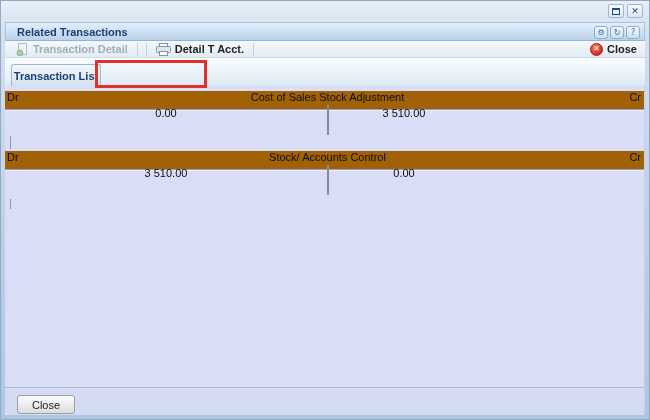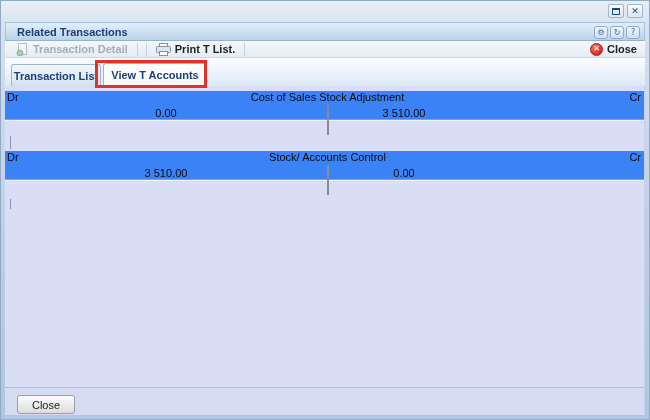--- a/index.html
+++ b/index.html
@@ -82,22 +82,22 @@
     position:absolute; left:94px; top:59px; width:112px; height:28px;
     border:3px solid #e0322a; z-index:20; pointer-events:none;
   }
 
   
   .content{
     position:absolute; left:4px; right:4px; top:85px; height:301px;
     background:#d9def6; border-right:1px solid #c5cfec;
   }
   .t-band{
-    position:absolute; left:0; right:0; height:29px;
-    background:#3b82f6; border-bottom:1px solid #9a99c5;
+    position:absolute; left:0; right:0; height:19px;
+    background:#a16207; border-bottom:1px solid #9a99c5;
     box-shadow:0 1px 0 #eef0fb;
   }
   .t-band .dr{ position:absolute; left:2px; top:0; color:#0d0d0d; }
   .t-band .cr{ position:absolute; right:3px; top:0; color:#0d0d0d; }
   .t-band .acct-title{ position:absolute; left:6px; right:0; top:0; text-align:center; color:#0d0d0d; }
   .t-vline{ position:absolute; left:322px; width:2px; background:#8a8a92; }
   .t-val-left{ position:absolute; left:0; width:322px; text-align:center; color:#0d0d0d; }
   .t-val-right{ position:absolute; left:323px; width:152px; text-align:center; color:#0d0d0d; }
   .row-tick{ position:absolute; left:5px; width:1px; background:#9093b8; }
 
@@ -154,36 +154,33 @@
       <span class="lbl">Transaction Detail</span>
     </div>
     <div class="tb-sep"></div>
     <div class="tb-sep"></div>
     <div class="tb-btn">
       <svg class="icon-svg" width="15" height="13" viewBox="0 0 15 13">
         <rect x="3.5" y="0.5" width="8" height="4" fill="#ffffff" stroke="#7d94ac"></rect>
         <rect x="0.5" y="3.5" width="14" height="6" rx="1" fill="#dde6ee" stroke="#7d94ac"></rect>
         <rect x="3.5" y="8.5" width="8" height="4" fill="#ffffff" stroke="#7d94ac"></rect>
       </svg>
-      <span class="lbl">Print T List.</span>
+      <span class="lbl">Detail T Acct.</span>
     </div>
     <div class="tb-sep"></div>
     <div class="tb-close">
       <span class="red-x">✕</span>
       <span class="lbl">Close</span>
     </div>
   </div>
 
   <div class="tabstrip">
     <div class="tab inactive">
       <span>Transaction List</span>
     </div>
-    <div class="tab active">
-      <span>View T Accounts</span>
-    </div>
   </div>
   <div class="annotation-box"></div>
 
   <div class="content">
 
     <div class="t-band" style="top:5px">
       <span class="dr">Dr</span>
       <span class="acct-title">Cost of Sales Stock Adjustment</span>
       <span class="cr">Cr</span>
     </div>

